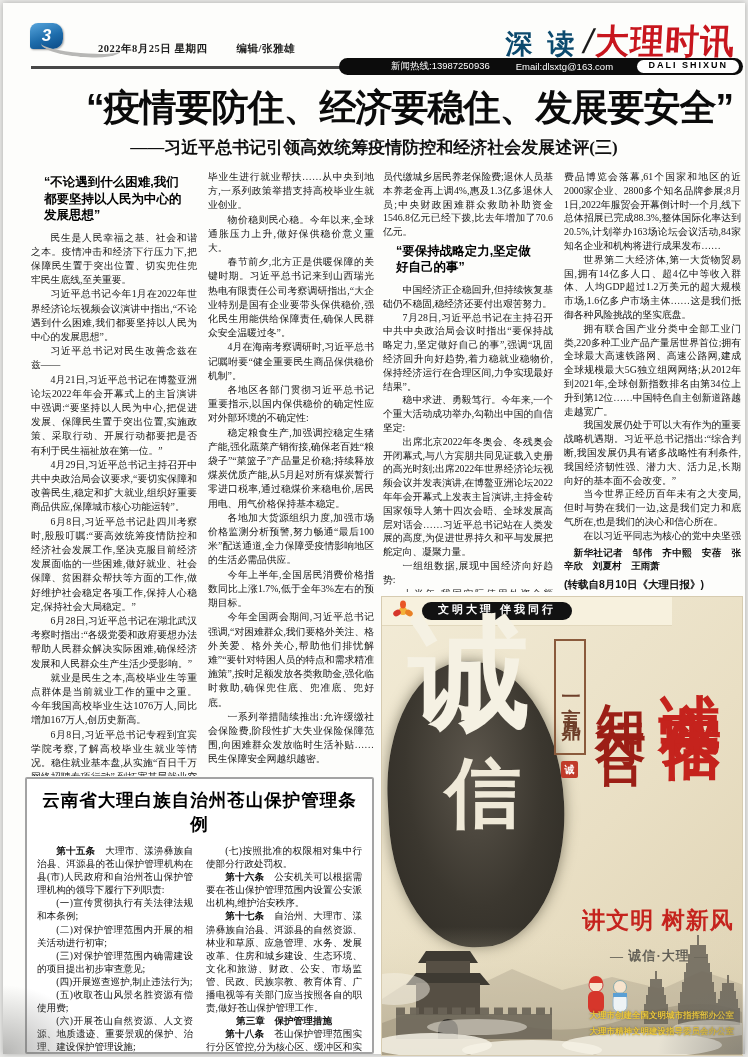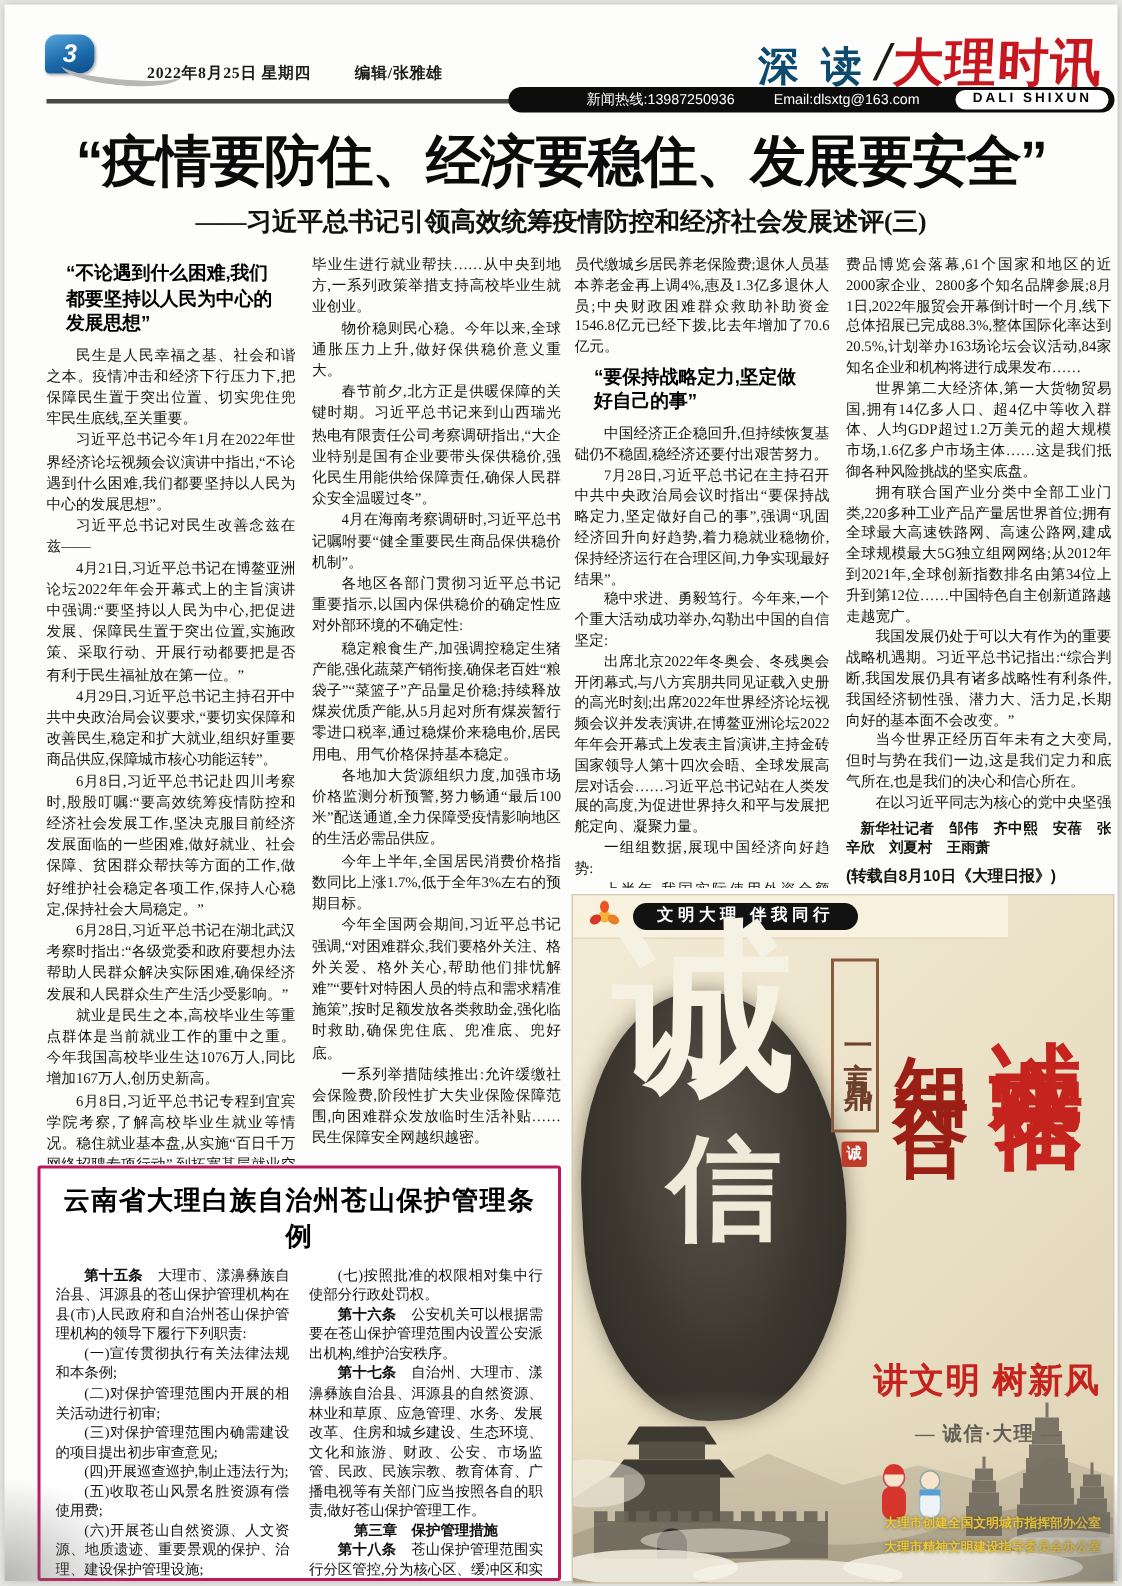--- a/index.html
+++ b/index.html
@@ -26,41 +26,41 @@
   .mh-slash{font:400 34px var(--sans);color:#1a1a1a;transform:skewX(-12deg);margin:0 2px 0 -6px;}
   .mh-title{font:900 34px var(--serif);color:var(--red);transform:skewX(-3deg);letter-spacing:1px;}
   .bar-line{position:absolute;left:28px;top:63px;width:312px;height:3px;background:#474747;}
   .black-bar{position:absolute;left:336px;top:55px;width:404px;height:17px;background:#0c0c0c;
              border-radius:9px;display:flex;align-items:center;color:#fff;font:400 9.5px var(--sans);}
   .black-bar .hotline{margin-left:52px;}
   .black-bar .email{margin-left:26px;}
   .en-pill{margin-left:auto;margin-right:4px;background:#fff;color:#000;border-radius:7px;
            padding:0 11px;height:13px;line-height:13px;font:900 9px var(--sans);letter-spacing:2px;}
   
-  .headline{position:absolute;left:12px;top:84px;width:718px;text-align:center;
+  .headline{position:absolute;left:12px;top:84px;width:718px;text-align:right;
             font:900 37px/42px var(--sans);color:#0b0b0b;letter-spacing:-1px;}
   .subheadline{position:absolute;left:40px;top:133px;width:662px;text-align:center;
                font:700 17px var(--serif);color:#101010;}
   
   .col{position:absolute;top:167px;overflow:hidden;color:var(--ink);}
   .col p{margin:0;text-indent:2em;text-align:justify;font:400 9.8px/14.2px var(--serif);}
   .c1{left:28px;width:166px;height:606px;}
   .c2{left:205px;width:166px;height:606px;}
   .c3{left:380px;width:170px;height:422px;}
   .c3 p,.c4 p{line-height:13.8px;}
   .c4{left:561px;width:177px;height:422px;display:flex;flex-direction:column;}
   .c4 .flow{flex:1 1 auto;overflow:hidden;}
   .col p.sub{font-family:Liberation Sans, sans-serif;font-weight:700;font-size:12.5px;line-height:16.5px;
              text-indent:0;margin:4px 13px 7px;color:#000;text-align:left;}
   .col p.cont{text-indent:0;}
   .col p.byline{flex:0 0 auto;text-indent:1em;font-weight:700;font-size:9.6px;margin-top:4px;}
   .col p.note{flex:0 0 auto;text-align:left;text-indent:0;font-family:var(--sans);
               font-weight:700;font-size:10.5px;margin-top:5px;}
   
-  .reg{position:absolute;left:22px;top:774px;width:349px;height:277px;border:2px solid #be185d;
+  .reg{position:absolute;left:22px;top:774px;width:349px;height:277px;border:2px solid #a3a3a3;
        border-radius:2px;background:#fff;box-sizing:border-box;padding:7px 10px 5px;}
   .reg-title{text-align:center;font:700 17.5px var(--serif);letter-spacing:1px;color:#000;margin:2px 0 8px;}
   .reg-body{columns:2;column-gap:13px;height:218px;overflow:hidden;}
   .reg-body p{margin:0;text-indent:2em;text-align:justify;font:400 9.6px/13.1px var(--serif);color:#111;}
   .reg-body p b{font-family:var(--sans);font-weight:700;}
   .reg-body p.chapter{text-align:center;text-indent:0;font-family:var(--sans);font-weight:700;}
   
   .poster{position:absolute;left:378px;top:593px;width:362px;height:460px;box-sizing:border-box;
           background:linear-gradient(135deg,#f2ebd6 0%,#e9dfc4 55%,#ded2b3 100%);
           border:1px solid #d6cbb0;overflow:hidden;}

